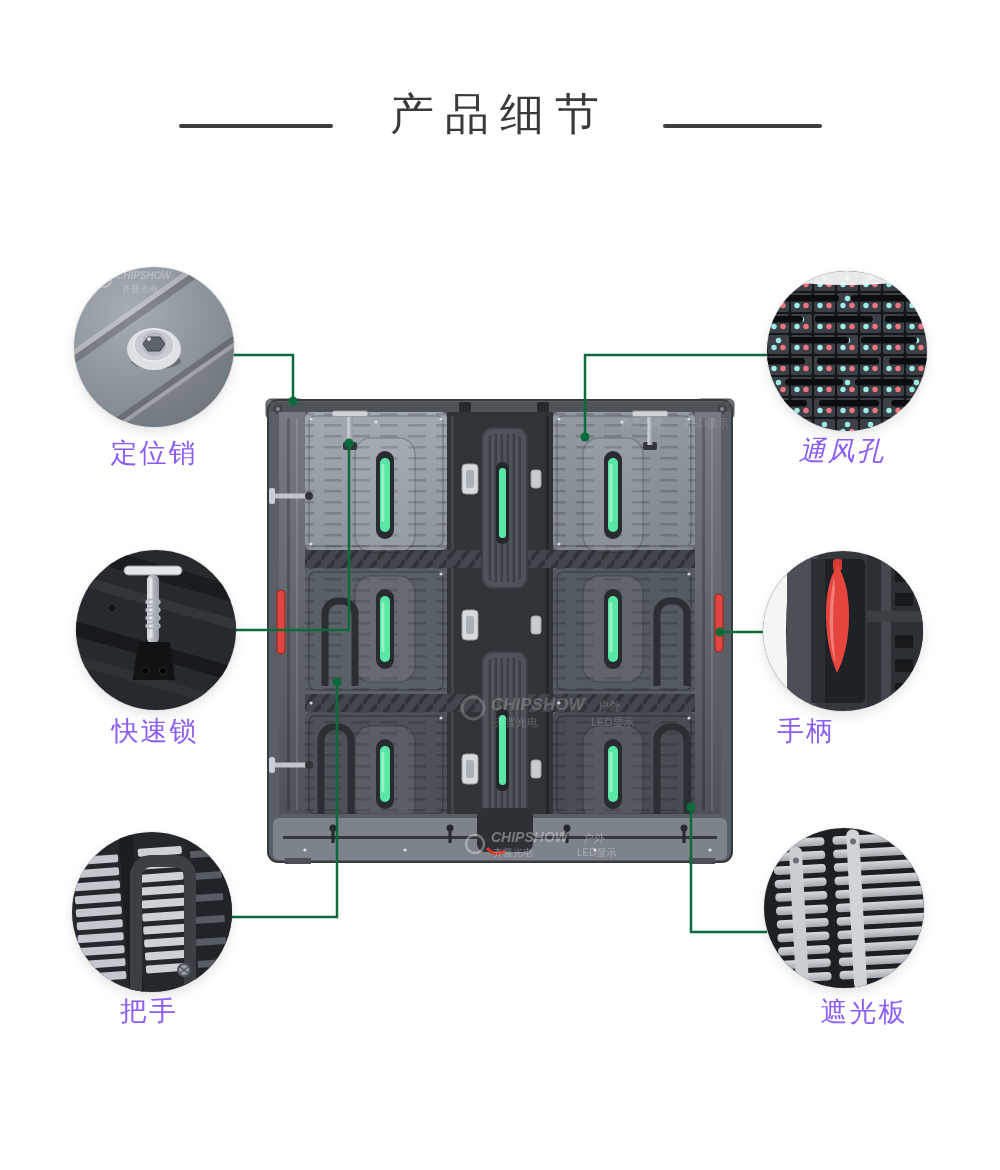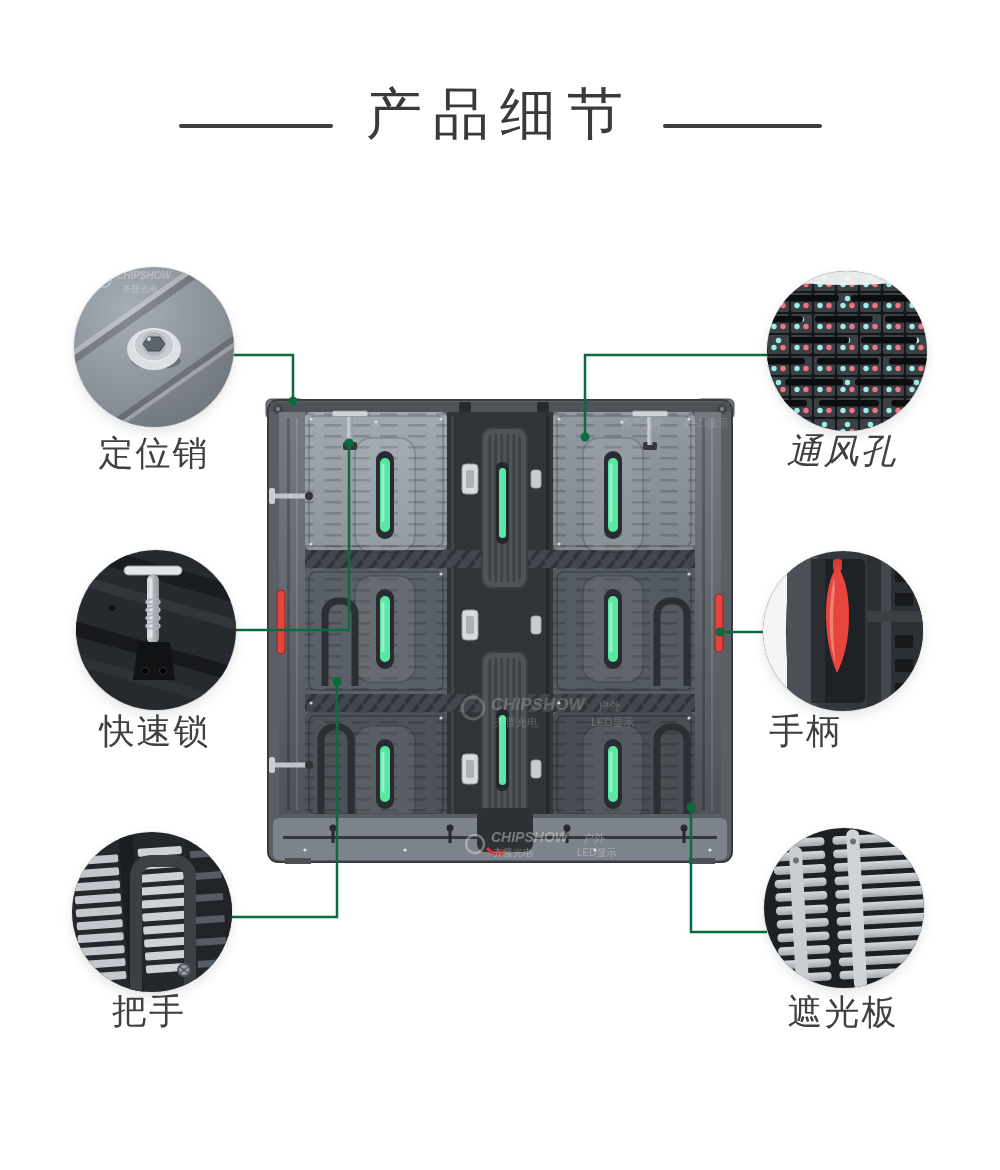--- a/index.html
+++ b/index.html
@@ -1,45 +1,45 @@
 <!DOCTYPE html>
 <html><head>
 <meta charset="utf-8">
 <style>
   html,body{margin:0;padding:0;background:#ffffff;}
   #stage{position:relative;width:1000px;height:1170px;background:#ffffff;overflow:hidden;
          font-family:"Liberation Sans",sans-serif;}
   
   .title-row{position:absolute;left:0;top:0;width:1000px;height:180px;}
   .page-title{position:absolute;left:0;top:82px;width:1000px;margin:0;text-align:center;
-              font-size:56px;font-weight:400;color:#3a3a3a;letter-spacing:11px;line-height:64px;}
+              font-size:44px;font-weight:400;color:#3a3a3a;letter-spacing:11px;line-height:64px;}
   .dash{position:absolute;top:124px;height:4px;background:#3e3e3e;border-radius:2px;}
   .dash-l{left:179px;width:154px;}
   .dash-r{left:663px;width:159px;}
   
   #cabinet{position:absolute;left:265px;top:398px;width:470px;height:470px;z-index:1;}
   #lines{position:absolute;left:0;top:0;width:1000px;height:1170px;z-index:5;pointer-events:none;}
   
   .circ{position:absolute;width:160px;height:160px;border-radius:50%;overflow:hidden;z-index:10;
         background:#fff;box-shadow:0 0 0 1px rgba(0,0,0,.05),0 5px 12px rgba(0,0,0,.10);}
   .circ svg{display:block;}
   #c-pin   {left:74px; top:267px;}
   #c-qlock {left:76px; top:550px;}
   #c-hbl   {left:72px; top:832px;}
   #c-vent  {left:767px;top:271px;}
   #c-hmr   {left:763px;top:551px;}
   #c-shade {left:764px;top:828px;}
-  .clabel{position:absolute;width:220px;text-align:center;font-size:35px;color:#404040;
+  .clabel{position:absolute;width:220px;text-align:center;font-size:27px;color:#8b5cf6;
           letter-spacing:2px;z-index:10;line-height:34px;}
   #l-pin   {left:44px; top:436px;}
   #l-qlock {left:45px; top:714px;}
   #l-hbl   {left:39px; top:994px;}
   #l-vent  {left:732px;top:434px;font-style:italic;}
   #l-hmr   {left:696px;top:714px;}
-  #l-shade {left:733px;top:995px;}
+  #l-shade {left:754px;top:995px;}
 </style>
 </head>
 <body>
 
 <div id="stage">
 
   <div class="title-row">
     <div class="dash dash-l"></div>
     <h1 class="page-title">产品细节</h1>
     <div class="dash dash-r"></div>

